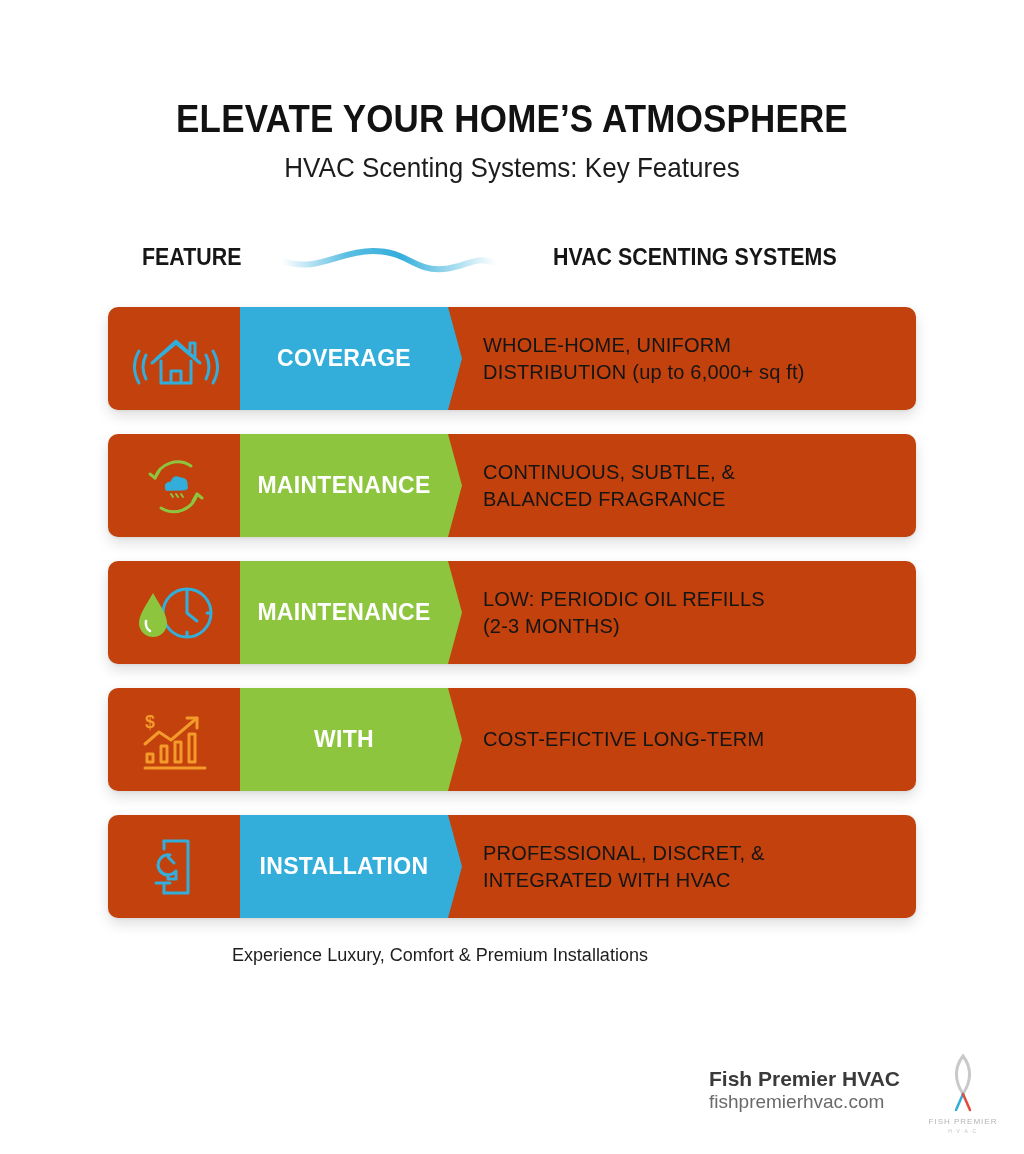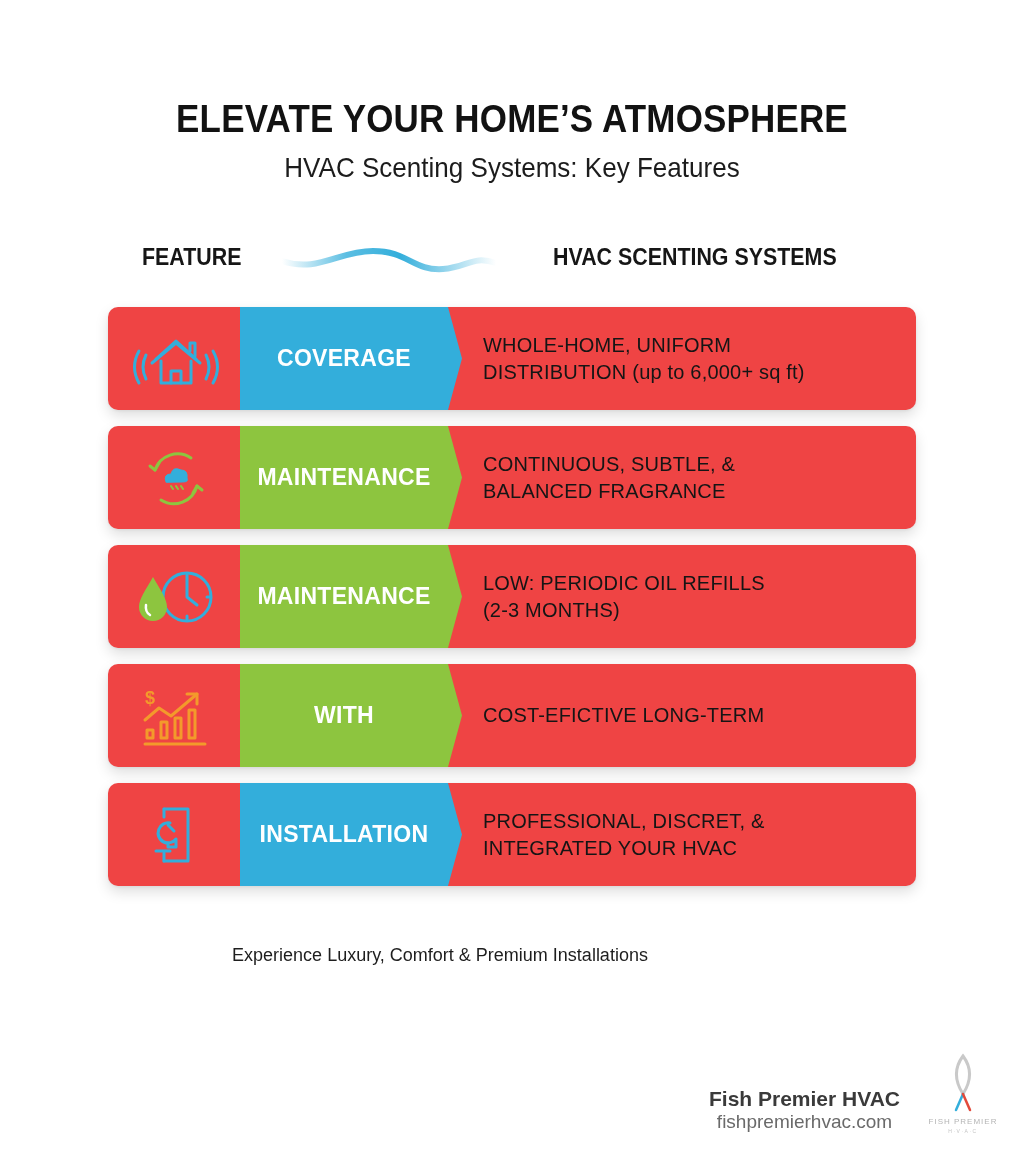--- a/index.html
+++ b/index.html
@@ -17,22 +17,22 @@
   }
   .col-head {
     position: absolute; top: 244px; font-weight: 700; font-size: 23px; color: #161616;
   }
   .col-head.left { left: 142px; transform: scaleX(0.93); transform-origin: left; }
   .col-head.right { left: 553px; transform: scaleX(0.93); transform-origin: left; }
   .wave { position: absolute; left: 278px; top: 243px; width: 222px; height: 34px; }
 
   .rows { position: absolute; left: 108px; top: 307px; width: 808px; }
   .row {
-    position: relative; height: 103px; margin-bottom: 16px;
-    background: #ef4444; border-radius: 10px;
+    position: relative; height: 103px; margin-bottom: 24px;
+    background: #c2410c; border-radius: 10px;
     box-shadow: 0 6px 14px rgba(0,0,0,0.13), 0 1px 3px rgba(0,0,0,0.06);
     overflow: visible;
   }
   .row-icon {
     position: absolute; left: 18px; top: 20px; width: 100px; height: 64px;
     display: flex; align-items: center; justify-content: center;
   }
   .band {
     position: absolute; left: 132px; top: 0; width: 222px; height: 103px;
     display: flex; align-items: center; justify-content: center;
@@ -46,21 +46,21 @@
     position: absolute; left: 375px; top: 0; height: 103px; width: 420px;
     display: flex; flex-direction: column; justify-content: center;
     font-size: 20px; line-height: 27px; color: #151515; letter-spacing: 0.2px;
   }
 
   .tagline {
     position: absolute; left: 0; width: 880px; top: 945px; text-align: center;
     font-size: 18px; color: #1e1e1e;
   }
   .brand {
-    position: absolute; right: 124px; top: 1066px; text-align: center; margin-top: 20px;
+    position: absolute; right: 124px; top: 1066px; text-align: left;
   }
   .brand-name { font-weight: 700; font-size: 21px; color: #3a3a3a; line-height: 25px; }
   .brand-url { font-size: 19px; color: #6a6a6a; line-height: 22px; }
   .logo { position: absolute; left: 918px; top: 1050px; width: 90px; height: 90px; }
 </style>
 </head>
 <body>
 
 <div class="title">ELEVATE YOUR HOME’S ATMOSPHERE</div>
 <div class="subtitle">HVAC Scenting Systems: Key Features</div>
@@ -187,21 +187,21 @@
       </svg>
     </div>
     <div class="band">
       <svg class="band-bg" viewBox="0 0 222 103" preserveAspectRatio="none">
           <polygon points="0,0 208,0 222,51.5 208,103 0,103" fill="#33AEDB"></polygon>
         </svg>
       <span class="band-label">INSTALLATION</span>
     </div>
     <div class="desc">
       <span>PROFESSIONAL, DISCRET, &amp;</span>
-      <span>INTEGRATED YOUR HVAC</span>
+      <span>INTEGRATED WITH HVAC</span>
     </div>
   </div>
 
 </div>
 
 <div class="tagline">Experience Luxury, Comfort &amp; Premium Installations</div>
 
 <div class="brand">
   <div class="brand-name">Fish Premier HVAC</div>
   <div class="brand-url">fishpremierhvac.com</div>

